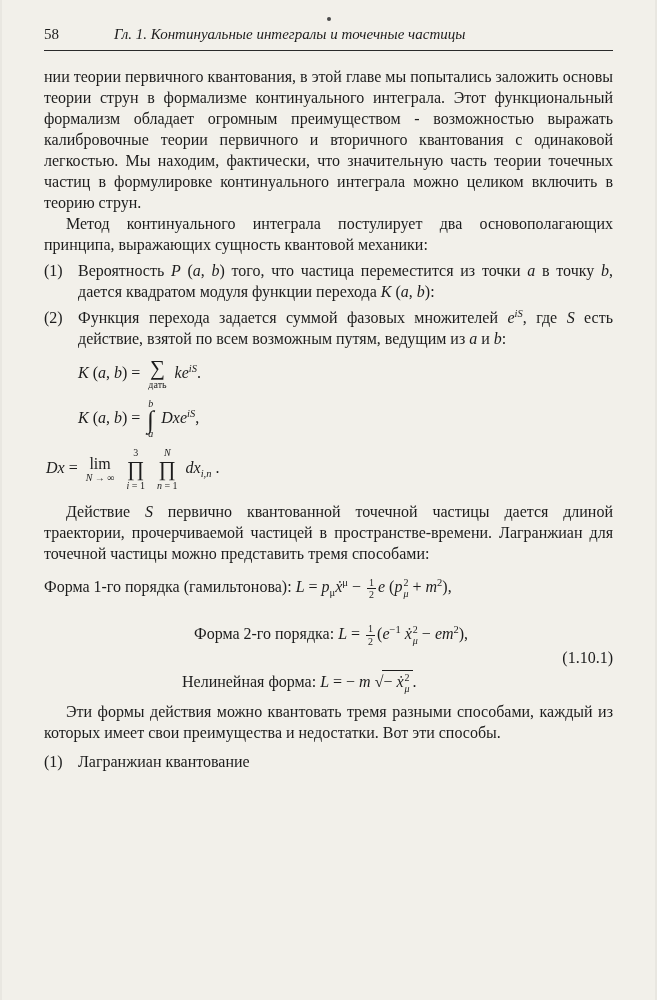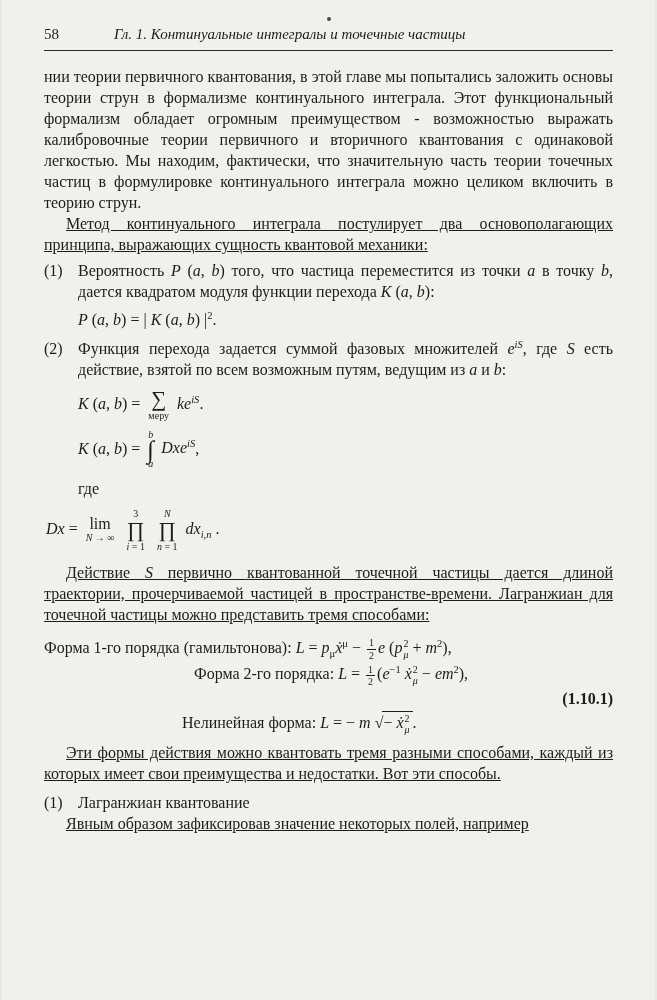--- a/index.html
+++ b/index.html
@@ -19,21 +19,21 @@
     font-size:16px;
     line-height:21px;
   }
   .artifact{position:absolute;top:17px;left:325px;width:4px;height:4px;background:#4a4a4a;border-radius:50%;}
   header.running{display:flex;align-items:baseline;font-size:15px;}
   .pageno{flex:none;width:70px;}
   .chtitle{flex:1;text-align:left;font-style:italic;}
   .rule{border:none;border-top:1.4px solid #2a2a2a;margin:5px 0 0 0;}
   main{margin-top:15px;text-align:justify;}
   p{margin:0;}
-  .ind{text-indent:22px;text-decoration:underline;}
+  .ind{text-indent:22px;}
   .li{display:flex;margin-top:5px;}
   .li .num{flex:none;width:34px;}
   .li .litext{flex:1;text-align:justify;}
   .formula{margin:9px 0 9px 34px;text-align:left;line-height:1.1;}
   .formula.deep{margin-left:2px;}
   .cont{margin-left:34px;}
   sup,sub{font-size:10.5px;line-height:0;}
   
   .op{display:inline-block;vertical-align:middle;text-align:center;margin:0 4px;}
   .op .sym{display:block;line-height:1;}
@@ -51,23 +51,23 @@
   
   .ss{display:inline-block;vertical-align:-5px;margin-left:1px;text-align:left;}
   .ss span{display:block;font-size:10px;line-height:1.1;}
   .ss span:last-child{font-style:italic;}
   
   .sqrt{white-space:nowrap;}
   .sqrt .ovl{border-top:1px solid #1c1c1c;display:inline-block;padding:1px 3px 0 1px;margin-left:-1px;line-height:1;}
   
   .eqgroup{margin:10px 0 6px 0;}
   .eqline{line-height:26px;text-align:left;}
-  .eq2{margin-left:150px;}
+  .eq2{margin-left:150px;margin-top:20px;}
   .eq3{margin-left:138px;font-family:Liberation Serif, serif;}
-  .eqnum{text-align:right;line-height:18px;margin:2px 0;font-weight:bold;}
+  .eqnum{text-align:right;line-height:18px;margin:2px 0;}
   .gap{margin-top:8px;}
 </style>
 </head>
 <body>
 
 <div class="page">
   <div class="artifact"></div>
 
   <header class="running">
     <span class="pageno">58</span>
@@ -76,41 +76,38 @@
   <hr class="rule">
 
   <main>
     <p>нии теории первичного квантования, в этой главе мы попытались заложить основы теории струн в формализме континуального интеграла. Этот функциональный формализм обладает огромным преимуществом - возможностью выражать калибровочные теории первичного и вторичного квантования с одинаковой легкостью. Мы находим, фактически, что значительную часть теории точечных частиц в формулировке континуального интеграла можно целиком включить в теорию струн.</p>
     <p class="ind">Метод континуального интеграла постулирует два основополагающих принципа, выражающих сущность квантовой механики:</p>
 
     <div class="li">
       <span class="num">(1)</span>
       <div class="litext">Вероятность <i>P</i> (<i>a</i>, <i>b</i>) того, что частица переместится из точки <i>a</i> в точку <i>b</i>, дается квадратом модуля функции перехода <i>K</i> (<i>a</i>, <i>b</i>):</div>
     </div>
-    <div class="formula"><i>P</i> (<i>a</i>, <i>b</i>) = | <i>K</i> (<i>a</i>, <i>b</i>) |<sup>2</sup>.</div>
 
     <div class="li">
       <span class="num">(2)</span>
       <div class="litext">Функция перехода задается суммой фазовых множителей <i>e<sup>iS</sup></i>, где <i>S</i> есть действие, взятой по всем возможным путям, ведущим из <i>a</i> и <i>b</i>:</div>
     </div>
-    <div class="formula"><i>K</i> (<i>a</i>, <i>b</i>) = <span class="op big"><span class="sym">∑</span><span class="under">меру</span></span> <i>ke<sup>iS</sup></i>.</div>
+    <div class="formula"><i>K</i> (<i>a</i>, <i>b</i>) = <span class="op big"><span class="sym">∑</span><span class="under">дать</span></span> <i>ke<sup>iS</sup></i>.</div>
     <div class="formula"><i>K</i> (<i>a</i>, <i>b</i>) = <span class="intl"><span class="top">b</span><span class="sym">∫</span><span class="bot">a</span></span> <i>Dxe<sup>iS</sup></i>,</div>
-    <p class="cont">где</p>
     <div class="formula deep"><i>Dx</i> = <span class="op"><span class="sym">lim</span><span class="under"><i>N</i> → ∞</span></span> <span class="op big"><span class="over">3</span><span class="sym">∏</span><span class="under"><i>i</i> = 1</span></span> <span class="op big"><span class="over"><i>N</i></span><span class="sym">∏</span><span class="under"><i>n</i> = 1</span></span> <i>dx<sub>i,n</sub></i> .</div>
 
     <p class="ind gap">Действие <i>S</i> первично квантованной точечной частицы дается длиной траектории, прочерчиваемой частицей в пространстве-времени. Лагранжиан для точечной частицы можно представить тремя способами:</p>
 
     <div class="eqgroup">
       <div class="eqline eq1">Форма 1-го порядка (гамильтонова): <i>L</i> = <i>p</i><sub>μ</sub><i>ẋ</i><sup>μ</sup> − <span class="fr"><span>1</span><span>2</span></span><i>e</i> (<i>p</i><span class="ss"><span>2</span><span>μ</span></span> + <i>m</i><sup>2</sup>),</div>
       <div class="eqline eq2">Форма 2-го порядка: <i>L</i> = <span class="fr"><span>1</span><span>2</span></span>(<i>e</i><sup>−1</sup> <i>ẋ</i><span class="ss"><span>2</span><span>μ</span></span> − <i>em</i><sup>2</sup>),</div>
       <div class="eqnum">(1.10.1)</div>
       <div class="eqline eq3">Нелинейная форма: <i>L</i> = − <i>m</i> <span class="sqrt">√<span class="ovl">− <i>ẋ</i><span class="ss"><span>2</span><span>μ</span></span></span></span>.</div>
     </div>
 
     <p class="ind">Эти формы действия можно квантовать тремя разными способами, каждый из которых имеет свои преимущества и недостатки. Вот эти способы.</p>
 
     <div class="li gap">
       <span class="num">(1)</span>
       <div class="litext">Лагранжиан квантование</div>
     </div>
-    <p class="ind">Явным образом зафиксировав значение некоторых полей, например</p>
   </main>
 </div>
 
 </body></html>

